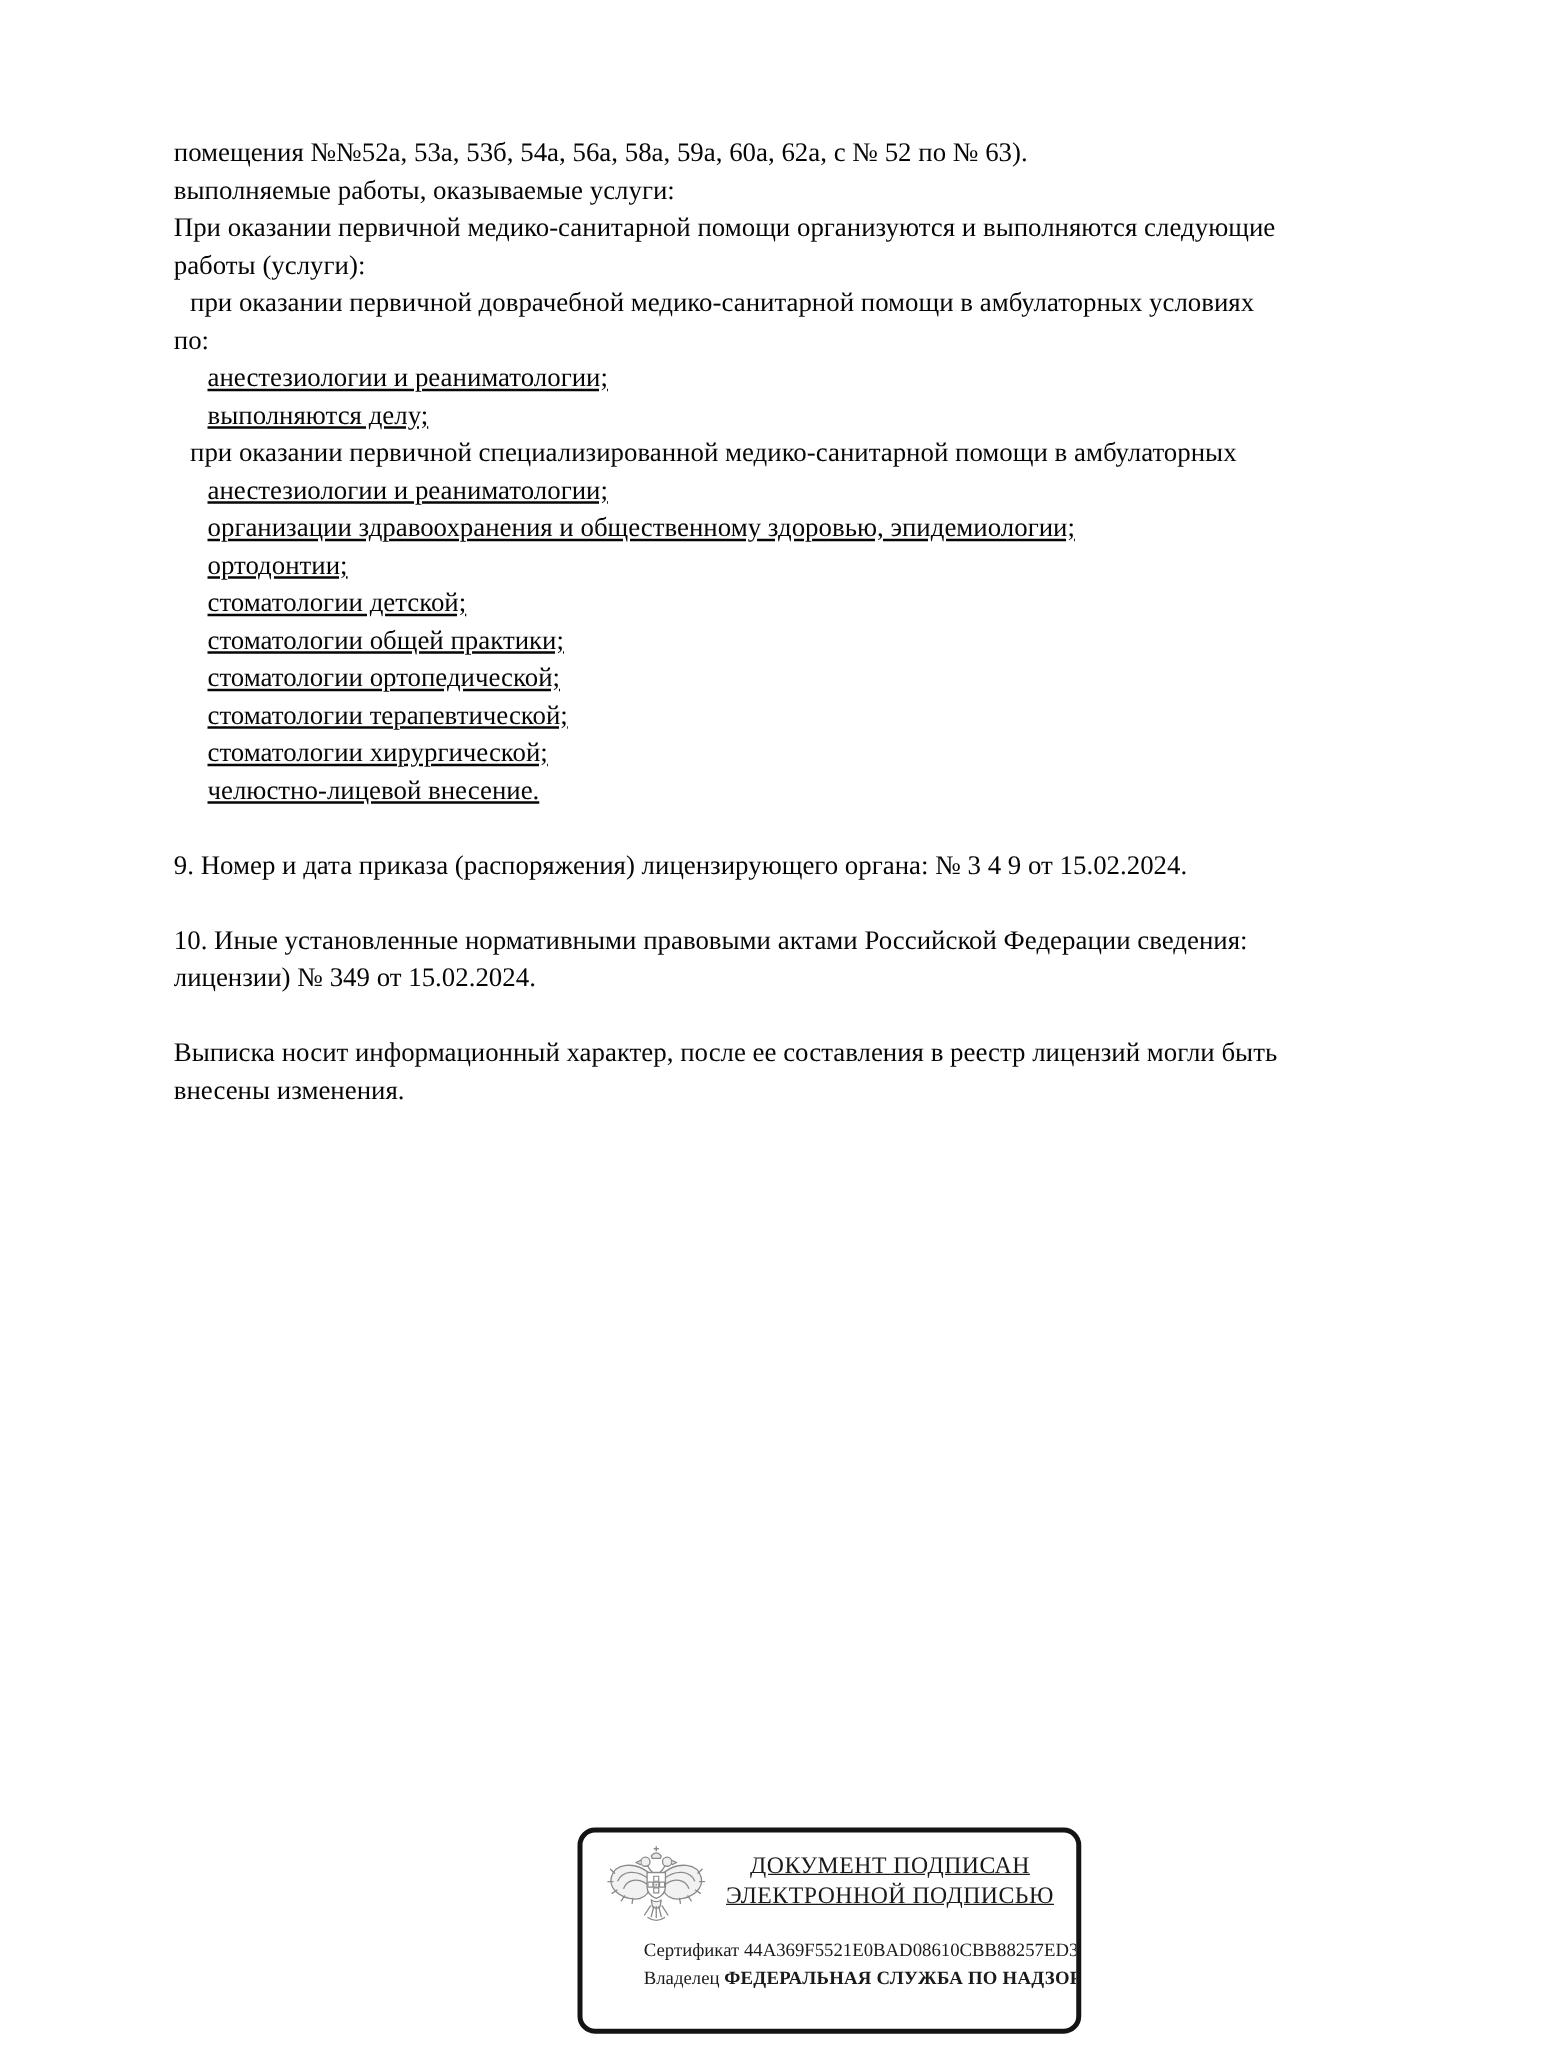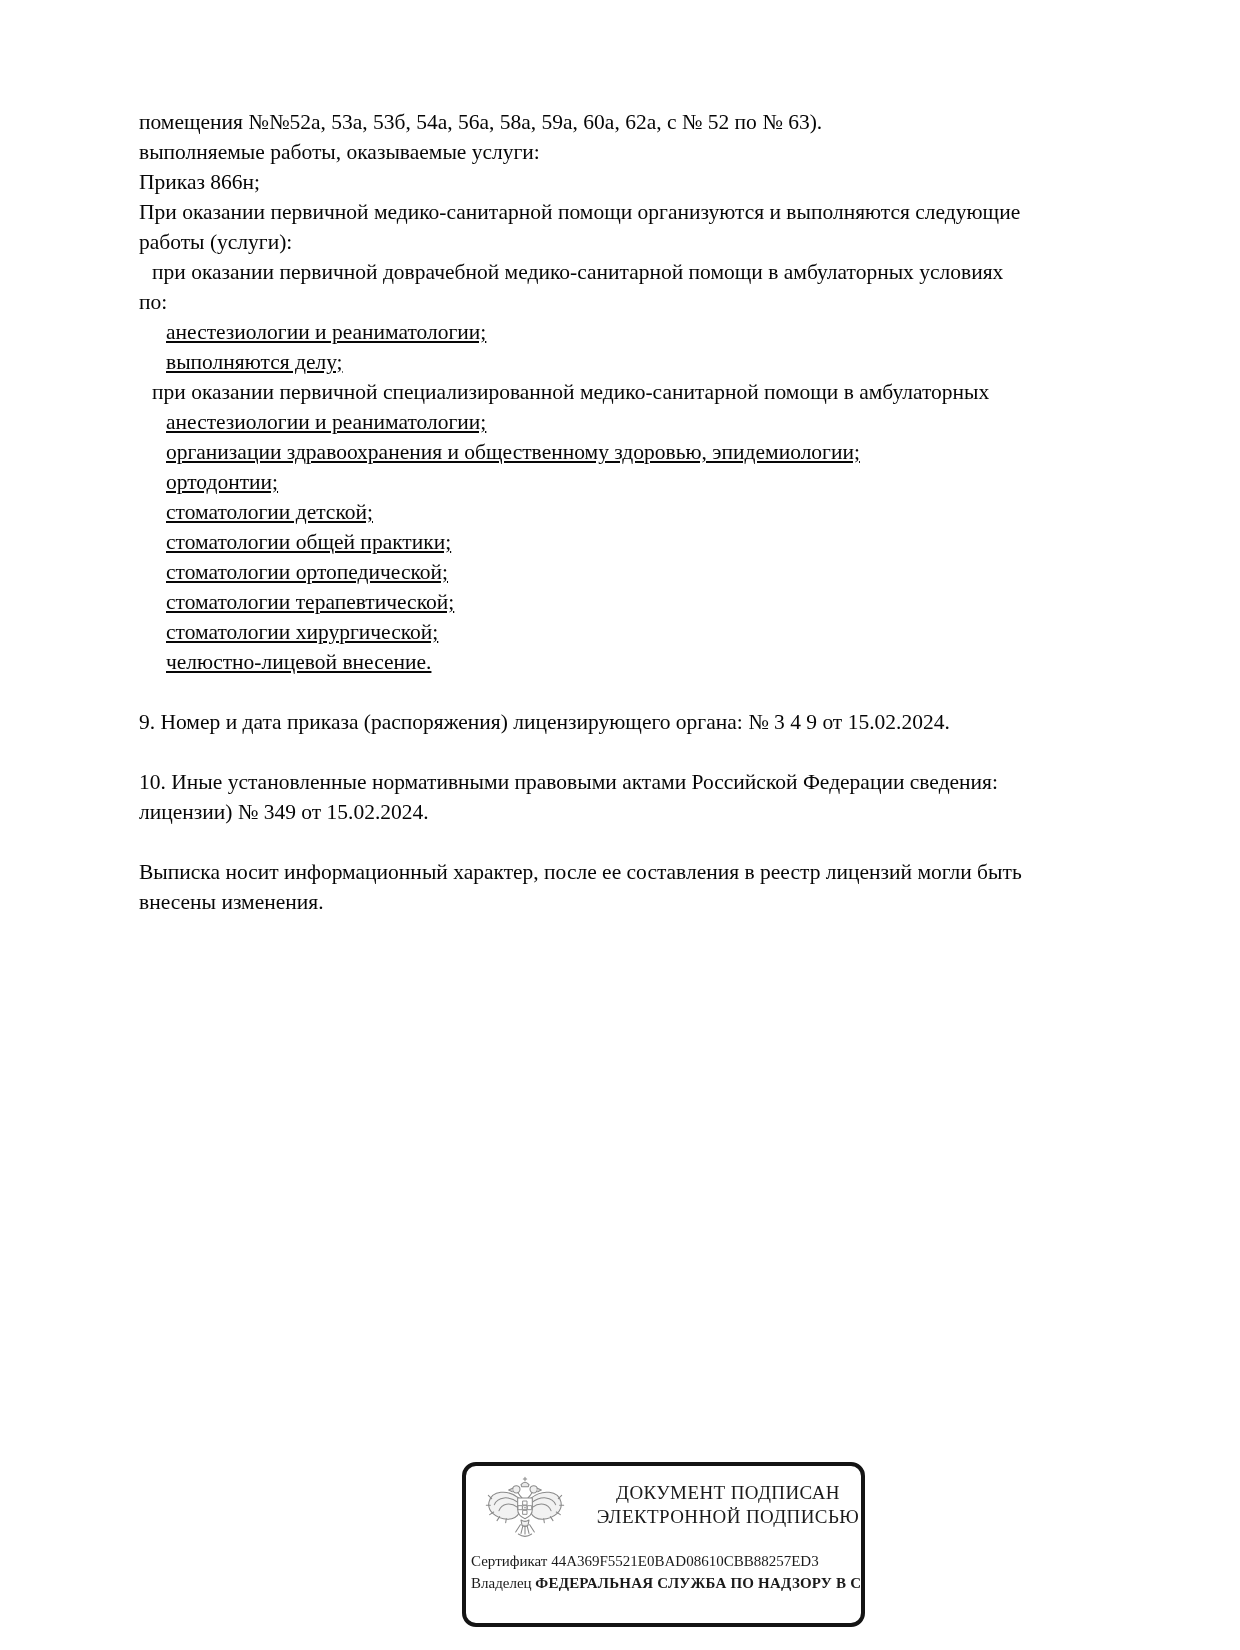--- a/index.html
+++ b/index.html
@@ -50,52 +50,52 @@
   .emblem {
     position: absolute;
     left: 19px;
     top: 8px;
     width: 80px;
     height: 72px;
   }
   .emblem svg { width: 100%; height: 100%; }
   .stamp-title {
     position: absolute;
-    left: 116px;
+    left: 100px;
     top: 15px;
     width: 292px;
     text-align: center;
     font-size: 19px;
     line-height: 23.5px;
     letter-spacing: 0.4px;
     color: #1a1a1a;
+    text-decoration: underline;
   }
   .stamp-cert {
     position: absolute;
     left: 5px;
     top: 85px;
     width: 390px;
     overflow: hidden;
     font-size: 15px;
     line-height: 21.5px;
     white-space: nowrap;
     color: #1a1a1a;
   }
-  .cert-line { height: 21.5px; }
+  .cert-line { height: 21.5px; margin-left: 44px; }
   .cert-line .owner-name { font-weight: bold; letter-spacing: 0.2px; }
 </style>
 </head>
 <body>
 
 <div class="page">
 
   <div class="text-block" id="lines-container">
       <div class="line ind-0">помещения №№52а, 53а, 53б, 54а, 56а, 58а, 59а, 60а, 62а, с № 52 по № 63).</div>
       <div class="line ind-0">выполняемые работы, оказываемые услуги:</div>
-      <div class="line ind-0">Приказ 866н;</div>
       <div class="line ind-0">При оказании первичной медико-санитарной помощи организуются и выполняются следующие</div>
       <div class="line ind-0">работы (услуги):</div>
       <div class="line ind-1">при оказании первичной доврачебной медико-санитарной помощи в амбулаторных условиях</div>
       <div class="line ind-0">по:</div>
       <div class="line ind-2">анестезиологии и реаниматологии;</div>
       <div class="line ind-2">выполняются делу;</div>
       <div class="line ind-1">при оказании первичной специализированной медико-санитарной помощи в амбулаторных</div>
       <div class="line ind-2">анестезиологии и реаниматологии;</div>
       <div class="line ind-2">организации здравоохранения и общественному здоровью, эпидемиологии;</div>
       <div class="line ind-2">ортодонтии;</div>

